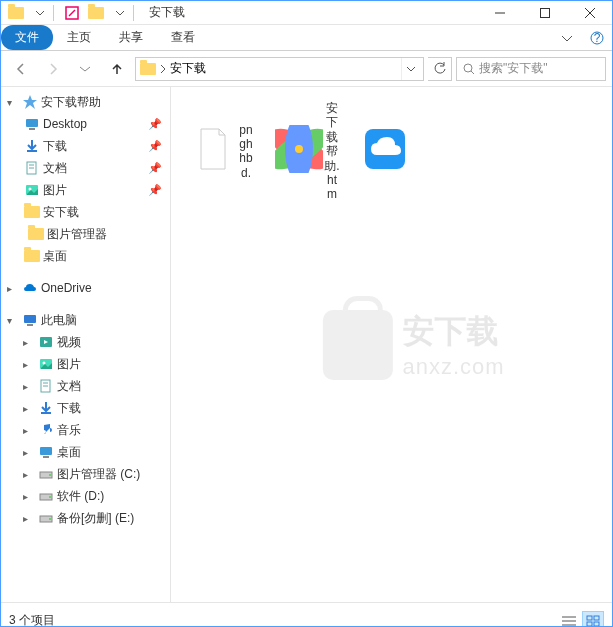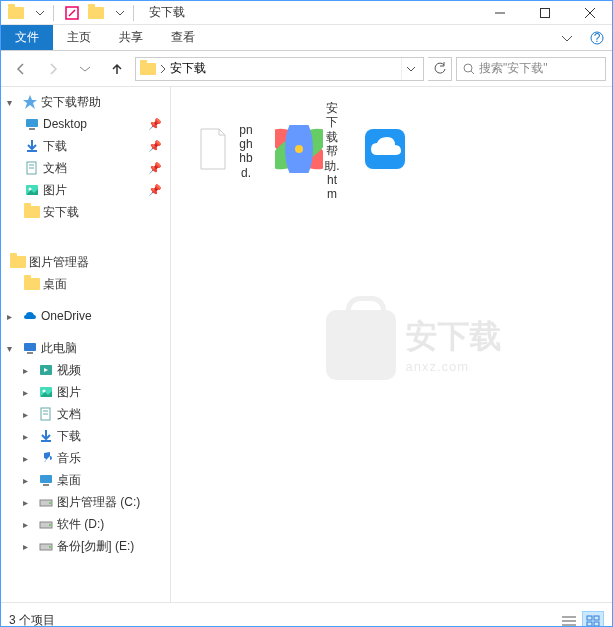--- a/index.html
+++ b/index.html
@@ -8,21 +8,21 @@
 
 .titlebar { height: 24px; display: flex; align-items: center; background: #fff; border-bottom: 1px solid #e5e5e5; }
 .titlebar .qat { display: flex; align-items: center; gap: 2px; padding: 0 4px; }
 .titlebar .qat-item { width: 22px; height: 22px; display: flex; align-items: center; justify-content: center; }
 .titlebar .title { padding-left: 6px; color: #333; }
 .titlebar .win-controls { margin-left: auto; display: flex; }
 .titlebar .win-btn { width: 45px; height: 24px; display: flex; align-items: center; justify-content: center; }
 
 
 .ribbon { height: 26px; display: flex; align-items: stretch; border-bottom: 1px solid #d0d0d0; background: #fff; }
-.ribbon .tab { padding: 0 14px; display: flex; align-items: center; color: #333; cursor: pointer; }
+.ribbon .tab { padding: 0 14px; display: flex; align-items: center; color: #333; cursor: pointer; border-radius: 12px; }
 .ribbon .tab.file { background: #1979ca; color: #fff; }
 .ribbon .chevron { margin-left: auto; width: 30px; display: flex; align-items: center; justify-content: center; }
 .ribbon .help { width: 30px; display: flex; align-items: center; justify-content: center; color: #1979ca; }
 
 
 .addr-row { height: 36px; display: flex; align-items: center; gap: 4px; padding: 4px 6px; border-bottom: 1px solid #e5e5e5; }
 .nav-btn { width: 28px; height: 28px; border-radius: 2px; display: flex; align-items: center; justify-content: center; color: #888; }
 .nav-btn.enabled { color: #333; }
 .addr-bar { flex: 1; height: 24px; border: 1px solid #ccc; display: flex; align-items: center; padding: 0 4px; gap: 6px; }
 .addr-bar .crumb { display: flex; align-items: center; gap: 4px; }
@@ -44,21 +44,21 @@
 .file-item { width: 74px; display: flex; align-items: center; text-align: center; padding: 4px; cursor: pointer; }
 .file-icon { width: 48px; height: 48px; display: flex; align-items: center; justify-content: center; margin-bottom: 4px; }
 .file-label { font-size: 12px; color: #333; word-break: break-all; line-height: 1.2; }
 
 
 .watermark { position: absolute; top: 50%; left: 55%; transform: translate(-50%, -50%); opacity: 0.15; pointer-events: none; display: flex; align-items: center; gap: 10px; }
 .watermark .bag { width: 70px; height: 70px; background: #999; border-radius: 10px; position: relative; }
 .watermark .bag::before { content:""; position:absolute; top:-14px; left:20px; width:30px; height:20px; border:5px solid #999; border-bottom:none; border-radius:14px 14px 0 0; }
 .watermark .txt { display:flex; flex-direction:column; }
 .watermark .txt .cn { font-size: 32px; color:#666; font-weight:bold; }
-.watermark .txt .en { font-size: 13px; color:#666; letter-spacing:1px; }
+.watermark .txt .en { font-size: 22px; color:#666; letter-spacing:1px; }
 
 
 .statusbar { height: 36px; border-top: 1px solid #e5e5e5; display: flex; align-items: center; padding: 0 8px; color: #333; }
 .statusbar .views { margin-left: auto; display: flex; gap: 2px; }
 .statusbar .view-btn { width: 22px; height: 20px; display: flex; align-items: center; justify-content: center; border: 1px solid transparent; }
 .statusbar .view-btn.active { background: #cce8ff; border-color: #99d1ff; }
 
 
 .folder-ico { width:16px; height:12px; background:#ffd86b; border-radius:1px; position:relative; }
 .folder-ico::before { content:""; position:absolute; top:-3px; left:0; width:7px; height:3px; background:#ffd86b; border-radius:1px 1px 0 0; }
@@ -241,21 +241,21 @@
           <span class="pin">📌</span>
         </div>
       </div>
     <div id="recent-container">
         <div class="tree-item" style="padding-left: 22px;">
           <span class="icon">
             <div class="folder-ico"></div>
           </span>
           <span class="label">安下载</span>
         </div>
-        <div class="tree-item" style="padding-left: 8px; margin-top: 28px;">
+        <div class="tree-item" style="padding-left: 26px;">
           <span class="icon">
             <div class="folder-ico"></div>
           </span>
           <span class="label">图片管理器</span>
         </div>
         <div class="tree-item" style="padding-left: 22px;">
           <span class="icon">
             <div class="folder-ico"></div>
           </span>
           <span class="label">桌面</span>

